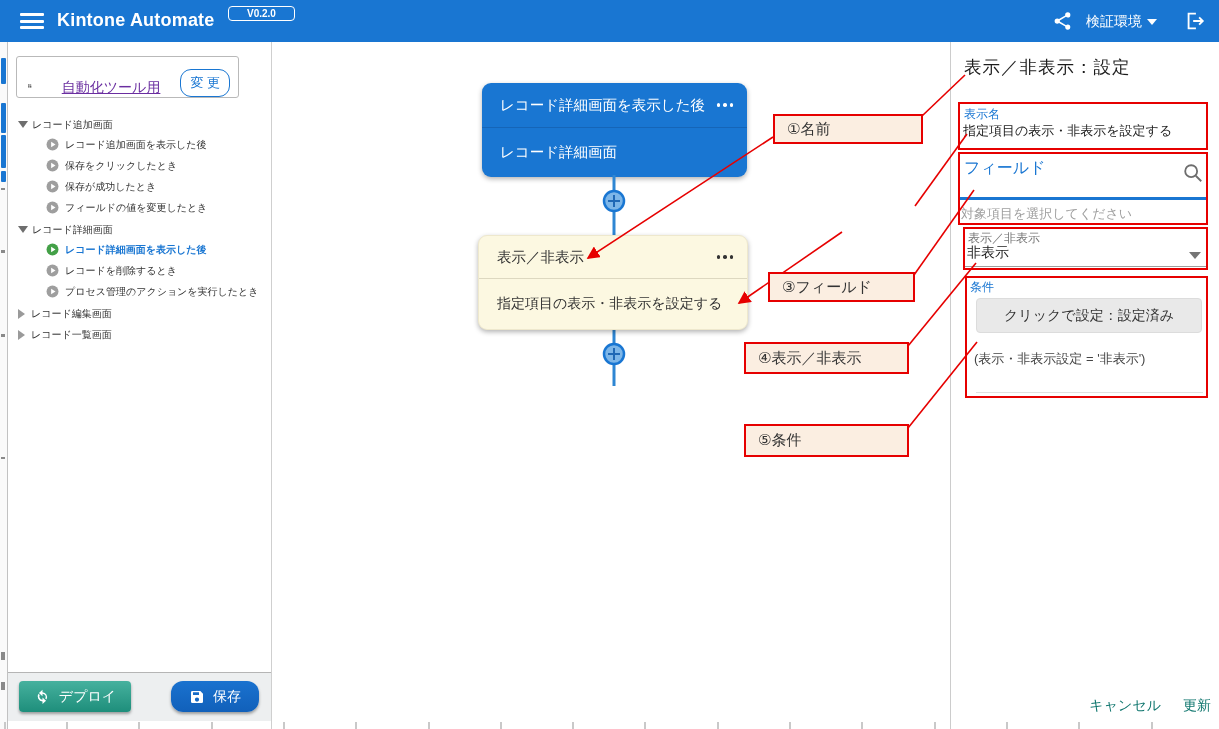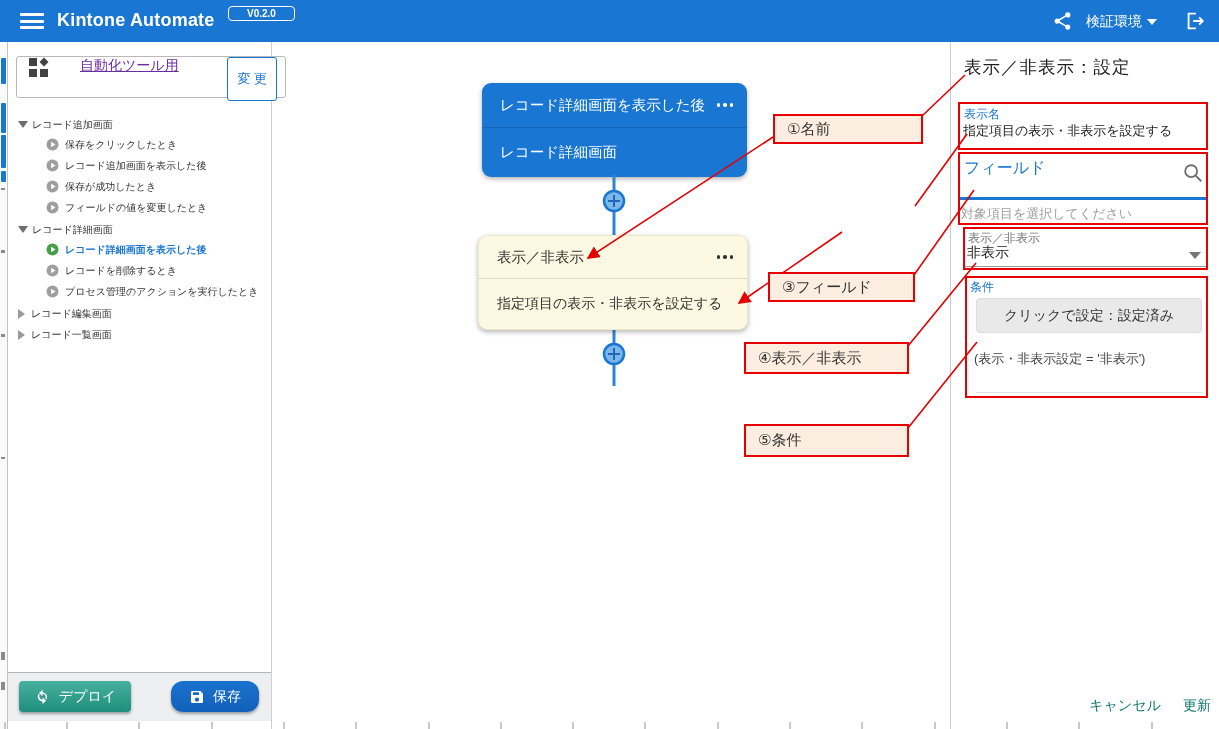--- a/index.html
+++ b/index.html
@@ -19,23 +19,23 @@
   #env-caret { position:absolute; left:1147px; top:19px; }
   .hdr-ic { position:absolute; top:10px; }
 
   
   #edge-strip { position:absolute; left:0; top:42px; width:8px; height:687px; background:#fafafa; border-right:1px solid #c2c2c2; z-index:5; }
   #edge-strip .bseg { position:absolute; left:1px; width:5px; background:#1976d2; border-radius:1px; }
   #edge-strip .gseg { position:absolute; left:1px; width:4px; background:#8a8a8a; }
 
   
   #sidebar { position:absolute; left:8px; top:42px; width:264px; height:687px; background:#fff; border-right:1px solid #cfcfcf; z-index:6; }
-  .app-box { position:absolute; left:8px; top:14px; width:270px; height:42px; border:1px solid #b9b9b9; border-radius:3px; display:flex; align-items:flex-start; padding:0 8px 0 11px;gap:20px; }
+  .app-box { position:absolute; left:8px; top:14px; width:223px; height:42px; border:1px solid #b9b9b9; border-radius:3px; display:flex; align-items:flex-end; padding:0 8px 0 11px;gap:20px; }
   .app-link { font-size:14px; color:#6a2ea0; text-decoration:underline; margin-left:10px; cursor:pointer; white-space:nowrap; }
-  .chg-btn { margin-left:auto; border:1px solid #1976d2; color:#1976d2; background:#fff; border-radius:3px; font-size:13px; padding:12px 9px; cursor:pointer; white-space:nowrap; }
+  .chg-btn { margin-left:auto; border:1px solid #1976d2; color:#1976d2; background:#fff; border-radius:11px; font-size:13px; padding:4px 9px; cursor:pointer; white-space:nowrap; }
   .tree { position:absolute; left:0; top:72px; width:264px; font-size:10px; color:#333; }
   .t-root { display:flex; align-items:center; height:21px; padding-left:10px; cursor:pointer; }
   .tri-exp { width:0; height:0; border-left:5px solid transparent; border-right:5px solid transparent; border-top:7px solid #6e6e6e; margin-right:4px; }
   .tri-col { width:0; height:0; border-top:5px solid transparent; border-bottom:5px solid transparent; border-left:7px solid #9a9a9a; margin-right:6px; }
   .t-child { display:flex; align-items:flex-start; min-height:21px; padding-left:38px; cursor:pointer; line-height:20px; }
   .t-child svg { flex:0 0 auto; margin:3px 6px 0 0; }
   .t-child .lbl { max-width:205px; }
   .t-sel .lbl { color:#1976d2; font-weight:bold; }
   .side-footer { position:absolute; left:0; top:630px; width:263px; height:49px; background:#edeff0; border-top:1px solid #b5b5b5; }
   .btn-deploy { position:absolute; left:11px; top:8px; width:112px; height:31px; border:none; border-radius:4px; color:#fff; font-size:14px; background:linear-gradient(#46b19e,#1e8e7b); box-shadow:0 2px 3px rgba(0,0,0,.35); cursor:pointer; display:flex; align-items:center; justify-content:center; gap:8px; }
@@ -125,28 +125,28 @@
     <div class="tree">
       <div class="t-root">
         <span class="tri-exp"></span>
         <span>レコード追加画面</span>
       </div>
       <div class="t-child">
         <svg width="13" height="13" viewBox="0 0 24 24">
             <circle cx="12" cy="12" r="11" fill="#9e9e9e"></circle>
             <path d="M9.5 7v10l8-5z" fill="#fff"></path>
           </svg>
+        <span class="lbl">レコード追加画面を表示した後</span>
+      </div>
+      <div class="t-child">
+        <svg width="13" height="13" viewBox="0 0 24 24">
+            <circle cx="12" cy="12" r="11" fill="#9e9e9e"></circle>
+            <path d="M9.5 7v10l8-5z" fill="#fff"></path>
+          </svg>
         <span class="lbl">保存をクリックしたとき</span>
-      </div>
-      <div class="t-child">
-        <svg width="13" height="13" viewBox="0 0 24 24">
-            <circle cx="12" cy="12" r="11" fill="#9e9e9e"></circle>
-            <path d="M9.5 7v10l8-5z" fill="#fff"></path>
-          </svg>
-        <span class="lbl">レコード追加画面を表示した後</span>
       </div>
       <div class="t-child">
         <svg width="13" height="13" viewBox="0 0 24 24">
             <circle cx="12" cy="12" r="11" fill="#9e9e9e"></circle>
             <path d="M9.5 7v10l8-5z" fill="#fff"></path>
           </svg>
         <span class="lbl">保存が成功したとき</span>
       </div>
       <div class="t-child">
         <svg width="13" height="13" viewBox="0 0 24 24">

